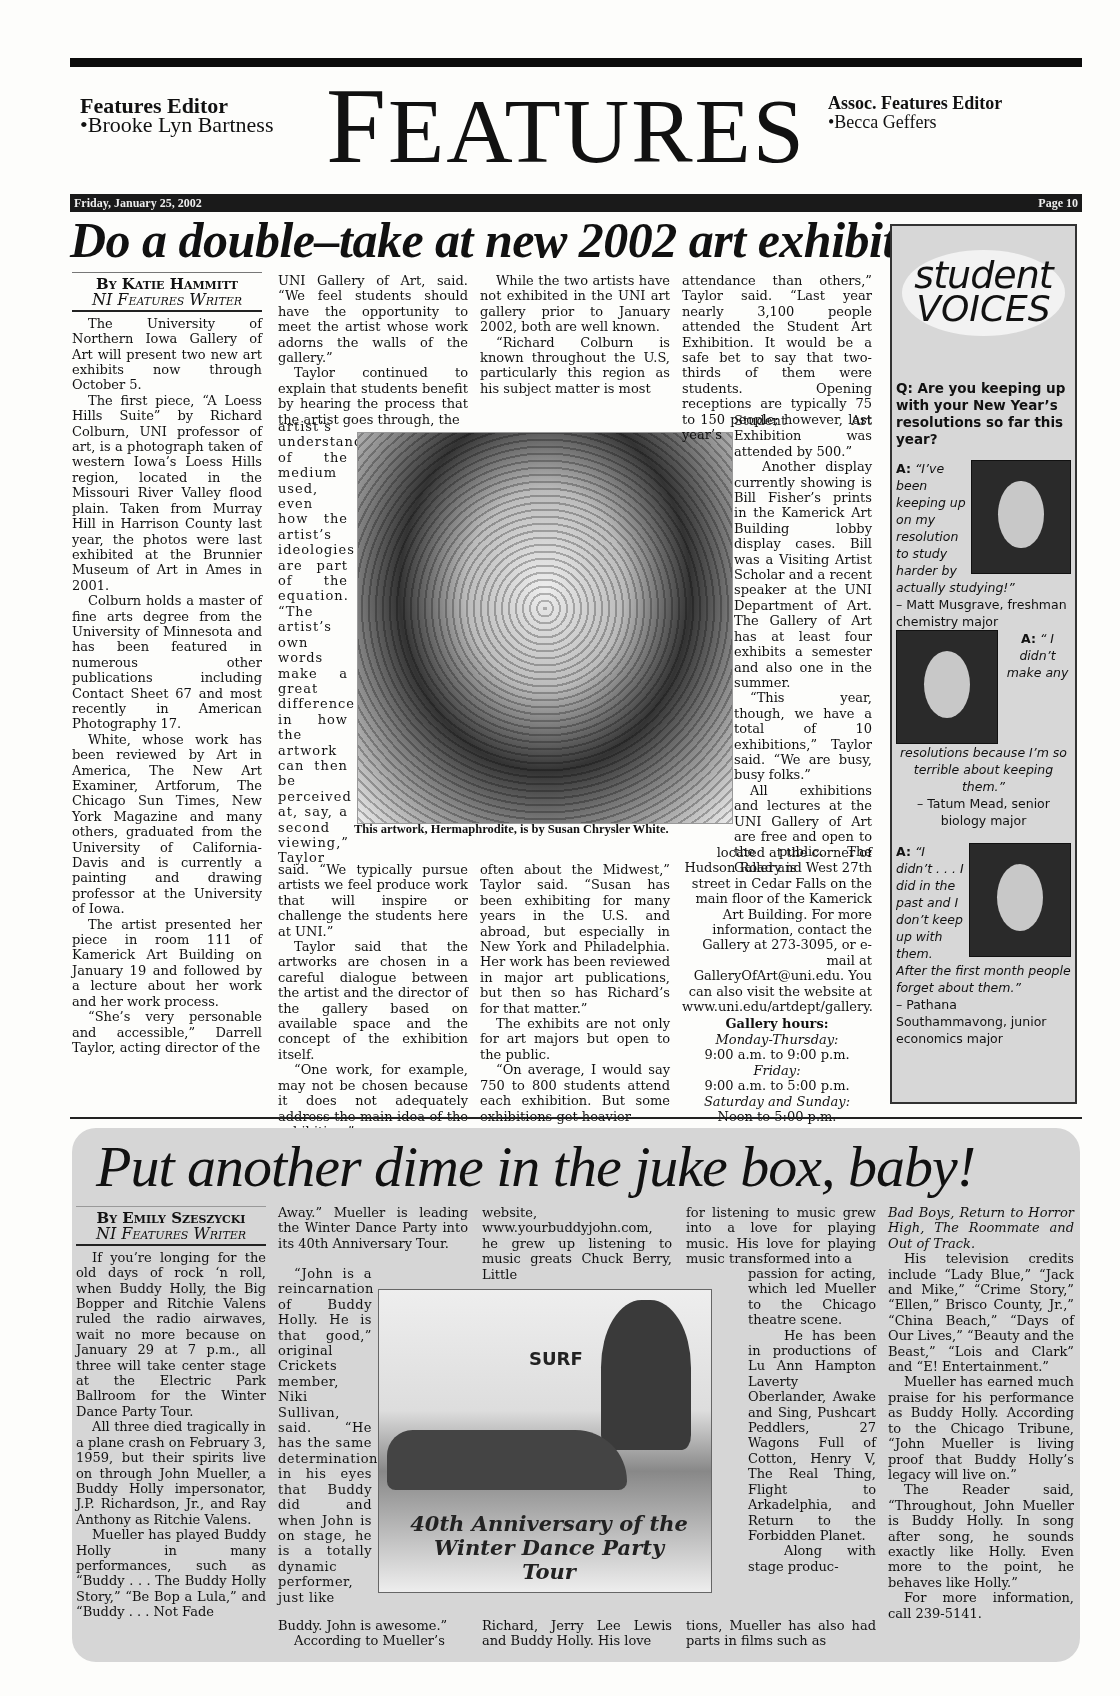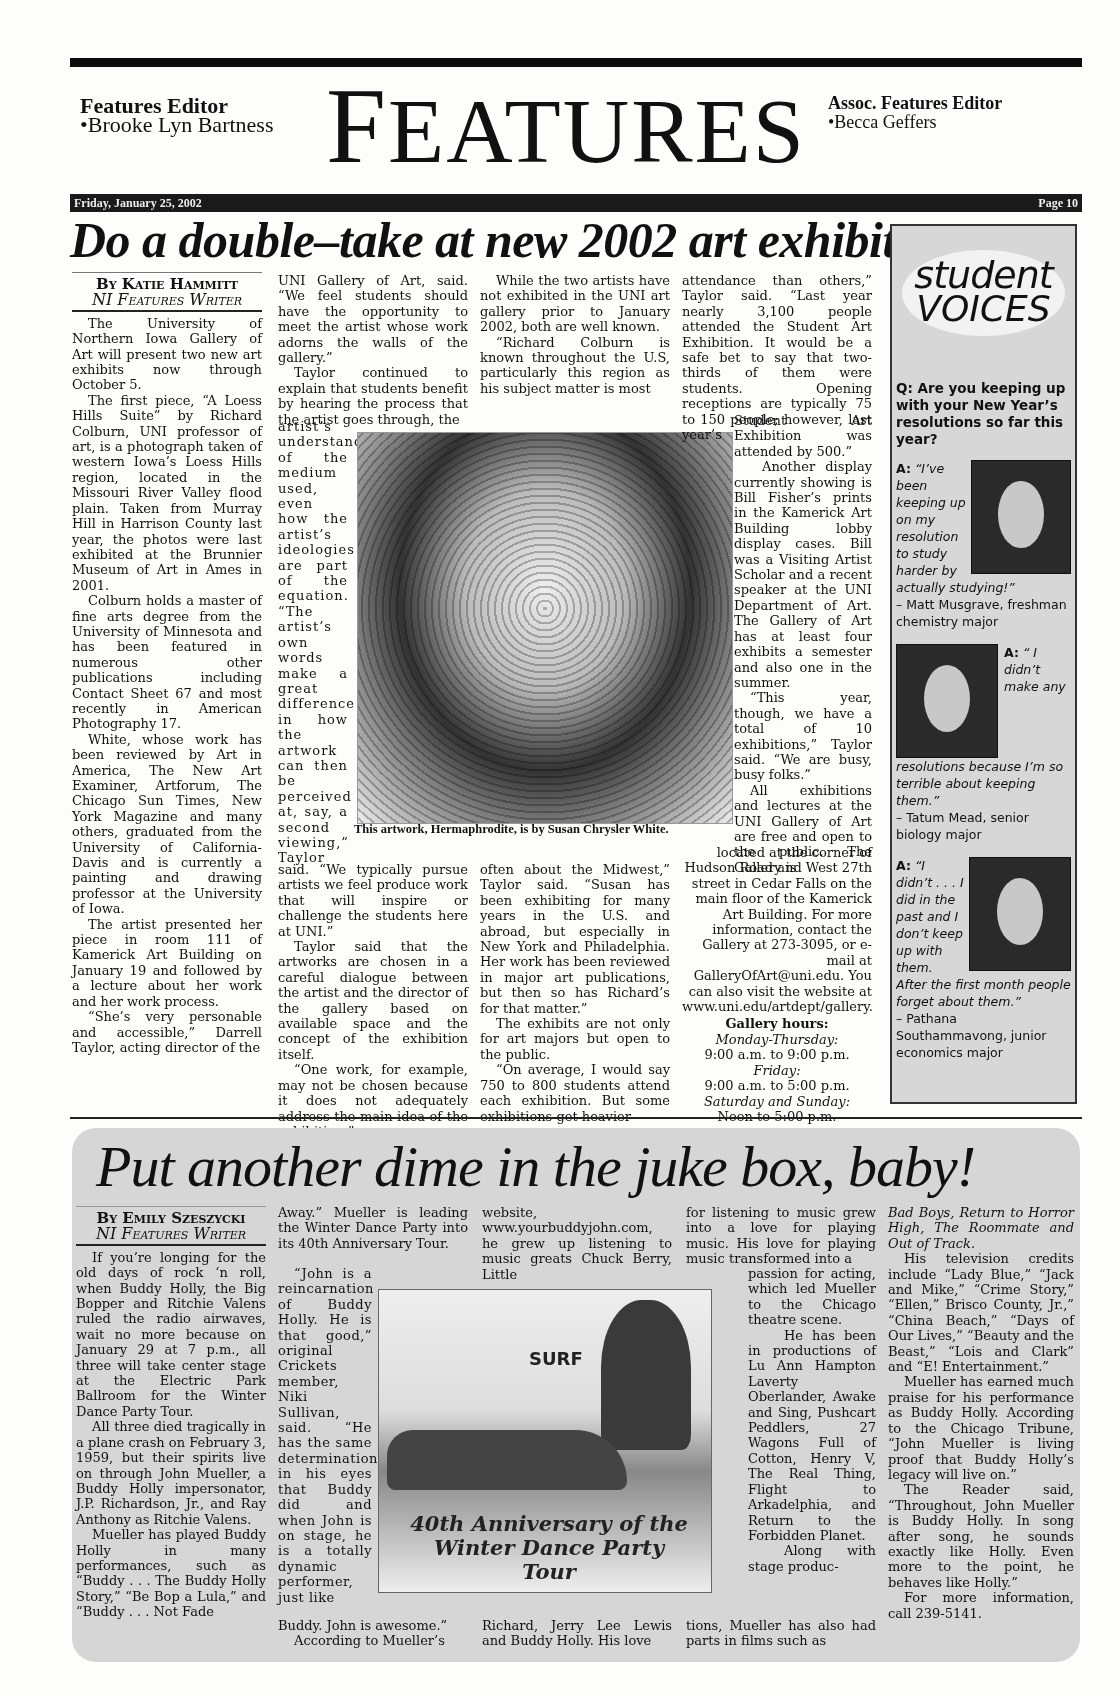--- a/index.html
+++ b/index.html
@@ -133,21 +133,21 @@
   <div class="sv-q">Q: Are you keeping up with your New Year’s resolutions so far this year?</div>
 
   <div style="margin-top:12px; overflow:hidden;">
     <div class="photo" style="float:right; width:100px; height:114px; margin-left:4px;">
         <div class="face"></div>
       </div>
     <div class="sv-a"><b>A:</b> <span>“I’ve been keeping up on my resolution to study harder by actually studying!”</span></div>
     <div>– Matt Musgrave, freshman chemistry major</div>
   </div>
 
-  <div style="margin-top:14px; overflow:hidden;">
+  <div style="margin-top:0; overflow:hidden;text-align:center;">
     <div class="photo" style="float:left; width:102px; height:114px; margin-right:6px;">
         <div class="face"></div>
       </div>
     <div class="sv-a"><b>A:</b> <span>“ I didn’t make any resolutions because I’m so terrible about keeping them.”</span></div>
     <div>– Tatum Mead, senior biology major</div>
   </div>
 
   <div style="margin-top:14px; overflow:hidden;">
     <div class="photo" style="float:right; width:102px; height:114px; margin-left:4px;">
         <div class="face"></div>

